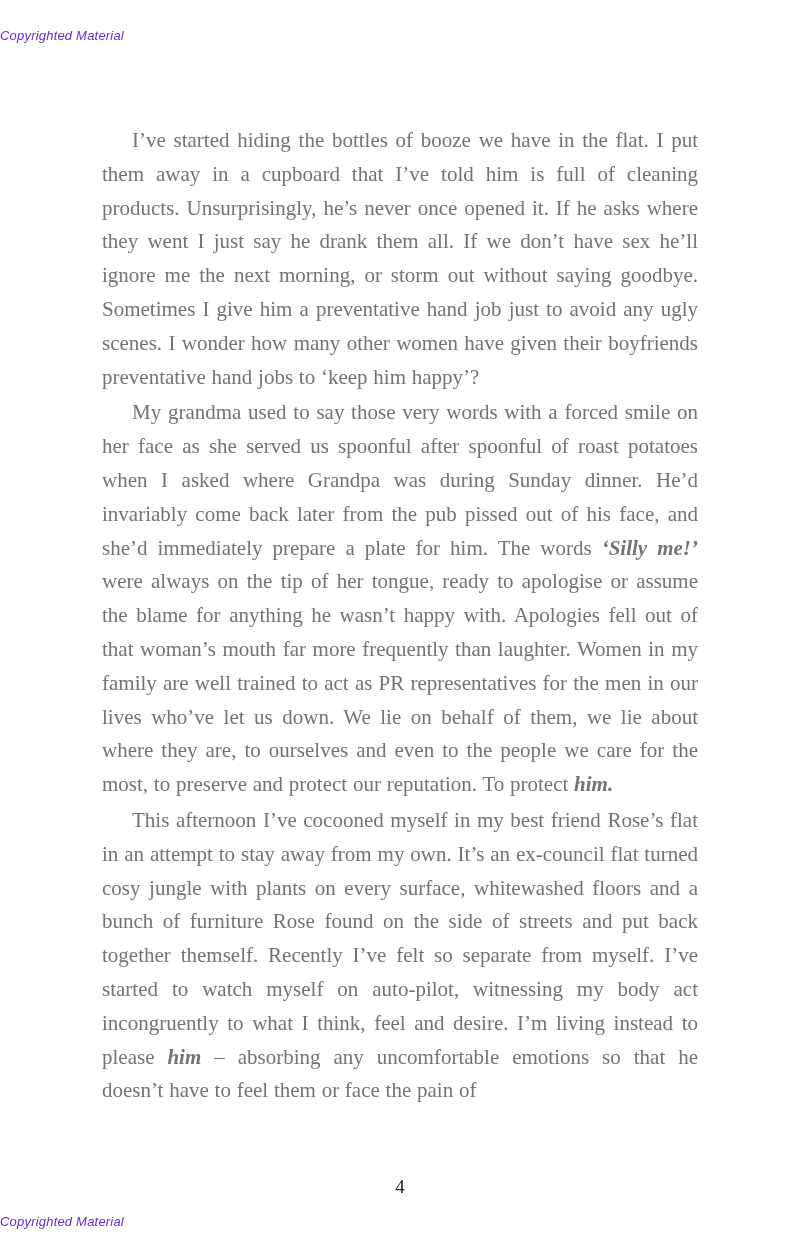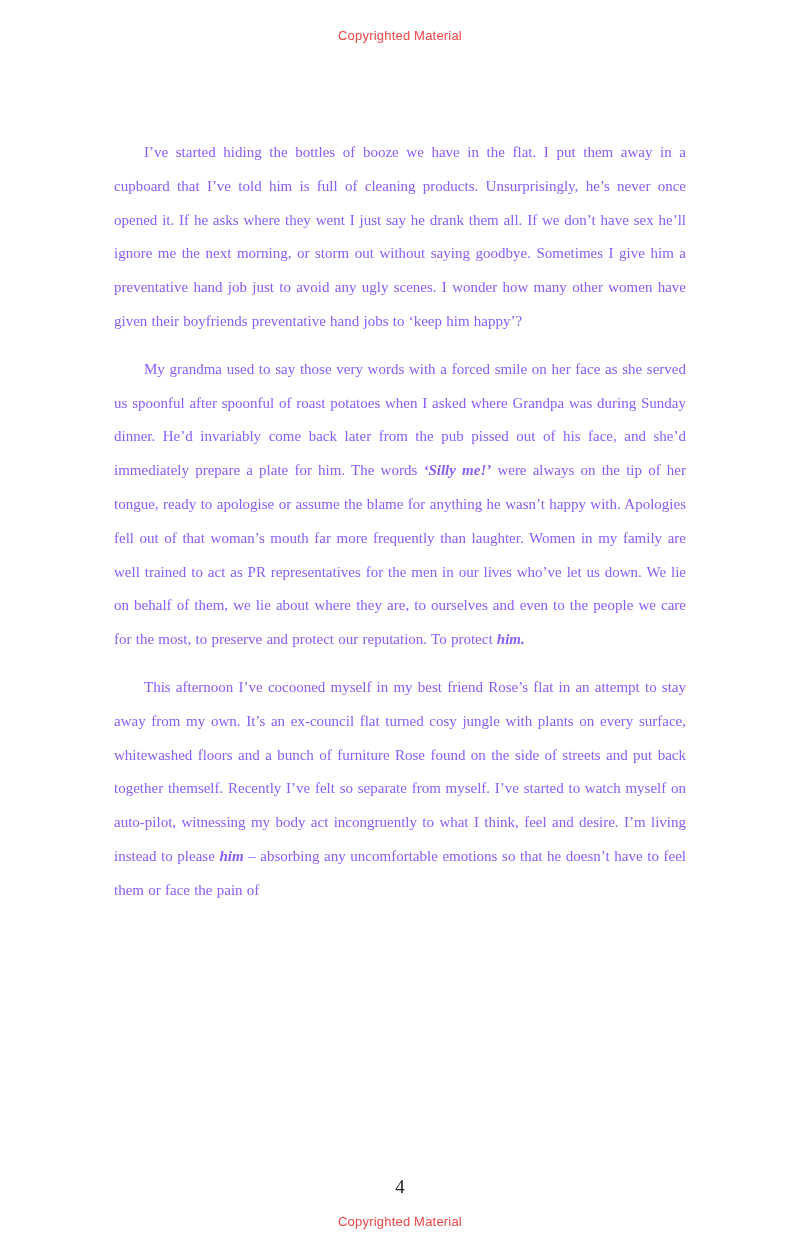--- a/index.html
+++ b/index.html
@@ -10,52 +10,53 @@
     background: #ffffff;
     position: relative;
     font-family: "Liberation Serif", serif;
     color: #1c1c1c;
     overflow: hidden;
   }
   .notice {
     position: absolute;
     left: 0;
     width: 100%;
-    text-align: center;
+    text-align: left;
     font-family: "Liberation Sans", sans-serif;
     font-size: 13px;
-    color: #ef4444;
+    color: #6d28d9;
     letter-spacing: 0.2px;
+    font-style: italic;
   }
   .notice.top { top: 28px; }
   .notice.bottom { top: 1214px; }
   .page-number {
     position: absolute;
     top: 1176px;
     left: 0;
     width: 100%;
     text-align: center;
     font-size: 19px;
     color: #222222;
     font-family: "Liberation Serif", serif;
   }
   .text-block {
     position: absolute;
     left: 100px;
     top: 122px;
     width: 600px;
   }
   .text-block p {
-    margin: 14px;
+    margin: 2px;
     padding: 0;
     text-indent: 30px;
-    font-size: 15px;
+    font-size: 21px;
     line-height: 33.8px;
     text-align: justify;
-    color: #8b5cf6;
+    color: #737373;
     word-spacing: 0.5px;
   }
   .text-block p span.it { font-style: italic; font-weight: bold; }
 </style>
 </head>
 <body>
 
 <div class="notice top">Copyrighted Material</div>
 
 <div class="text-block">

